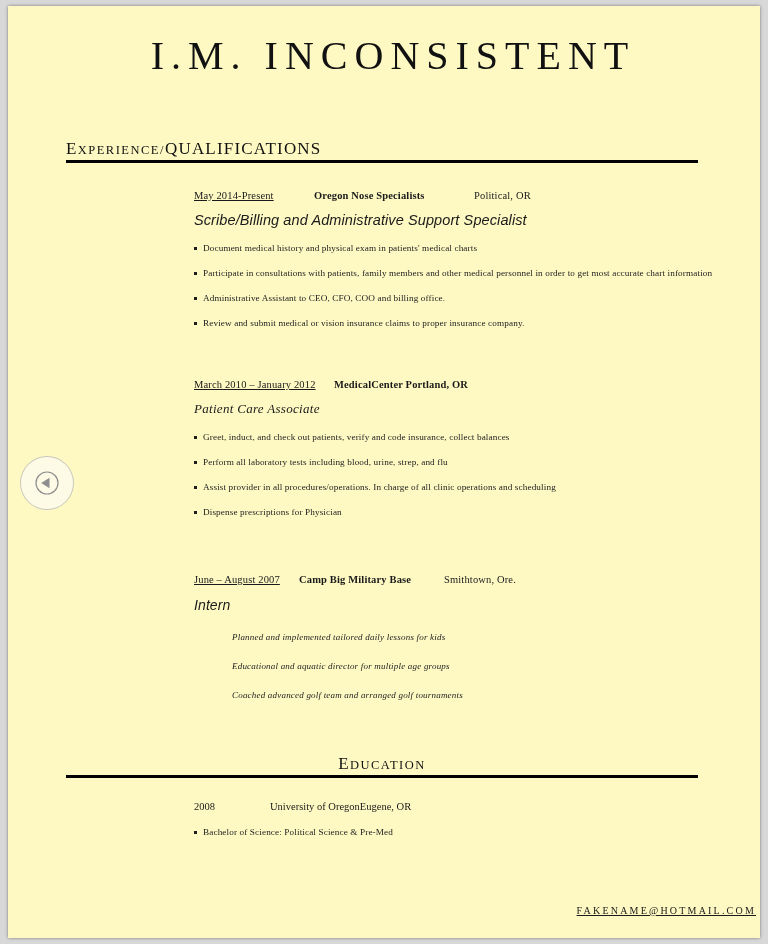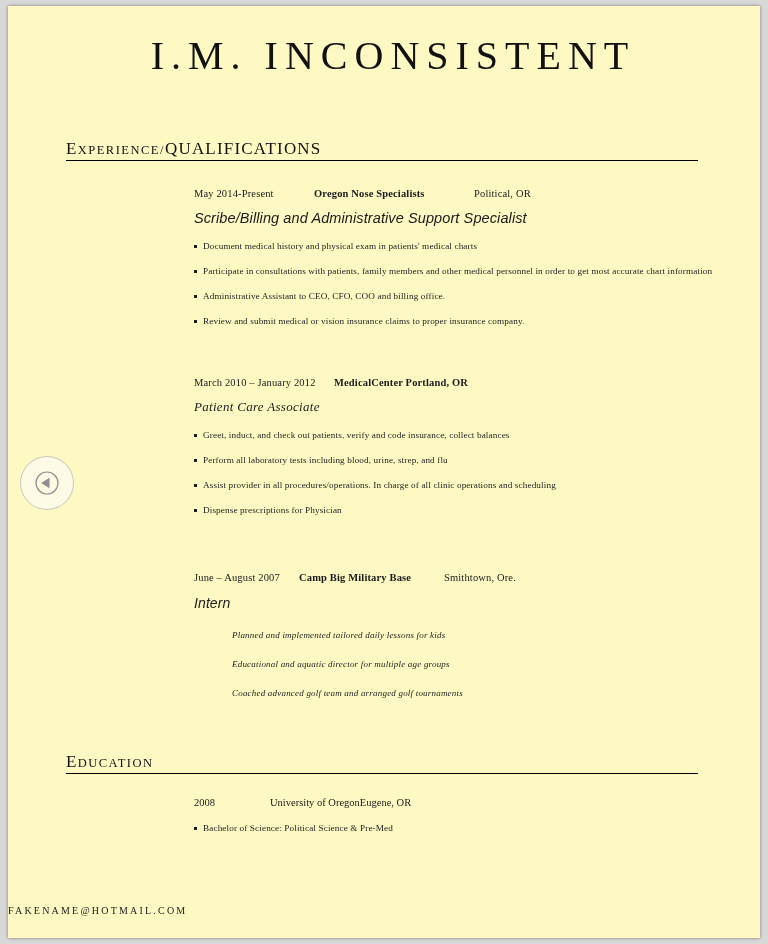--- a/index.html
+++ b/index.html
@@ -43,21 +43,21 @@
   }
 
   
   .section {
     margin-left: -6px;
     margin-right: 62px;
     padding-left: 0;
   }
   .section-head {
     position: relative;
-    border-bottom: 1px solid #000000;
+    border-bottom: 3px solid #000000;
     padding-bottom: 1px;
     margin-bottom: 16px;
     white-space: nowrap;
     overflow: hidden;
   }
   .section-head .sh-first {
     font-size: 17px;
     letter-spacing: 1.3px;
     color: #111;
     font-family: "Liberation Serif", serif;
@@ -81,21 +81,21 @@
     padding-right: 30px;
   }
   .job { margin: 0; }
   .job-meta {
     font-family: "Liberation Serif", serif;
     font-size: 10.5px;
     color: #1a1a1a;
     letter-spacing: 0.15px;
     white-space: nowrap;
   }
-  .job-meta .m-date { display: inline-block; }
+  .job-meta .m-date { display: inline-block; text-decoration: underline; }
   .job-meta .m-org  { display: inline-block; font-weight: bold; }
   .job-meta .m-loc  { display: inline-block; }
 
   .job-title-sans {
     font-family: "Liberation Sans", sans-serif;
     font-style: italic;
     font-size: 14.5px;
     color: #1a1a1a;
     letter-spacing: 0.1px;
     margin-top: 11px;
@@ -161,27 +161,28 @@
     color: #1a1a1a;
     white-space: nowrap;
   }
   .edu-meta .e-year { display: inline-block; width: 76px; }
   ul.bullets.edu li { margin-top: 15px; }
 
   
   .doc-footer {
     position: absolute;
     left: 0;
-    right: 16px;
+    right: 4px;
     bottom: 22px;
-    text-align: left;
+    text-align: right;
     font-family: "Liberation Serif", serif;
     font-size: 10px;
     letter-spacing: 2.2px;
     color: #1a1a1a;
+    text-decoration: underline;
   }
 
   
   #nav-prev {
     position: absolute;
     left: 20px;
     top: 456px;
     width: 54px;
     height: 54px;
     border-radius: 50%;
@@ -243,21 +244,21 @@
       <div class="job-title-sans" style="font-size:14px;margin-top:12px;">Intern</div>
       <ul class="sublines">
         <li>Planned and implemented tailored daily lessons for kids</li>
         <li>Educational and aquatic director for multiple age groups</li>
         <li>Coached advanced golf team and arranged golf tournaments</li>
       </ul>
     </div>
 
   </div>
 
-  <div class="section" style="margin-top: 54px; margin-left: -6px; padding-left: 72px; margin-right: 62px;">
+  <div class="section" style="margin-top: 54px; margin-left: -6px; padding-left: 72px; margin-right: 62px; text-align: center;">
     <div class="section-head" style="margin-left: -8px;">
       <span class="sh-first">E</span><span class="sh-rest">DUCATION</span>
     </div>
   </div>
 
   <div class="body-area" style="margin-top:23px;">
     <div class="edu-meta">
       <span class="e-year">2008</span><span>University of OregonEugene, OR</span>
     </div>
     <ul class="bullets edu">

